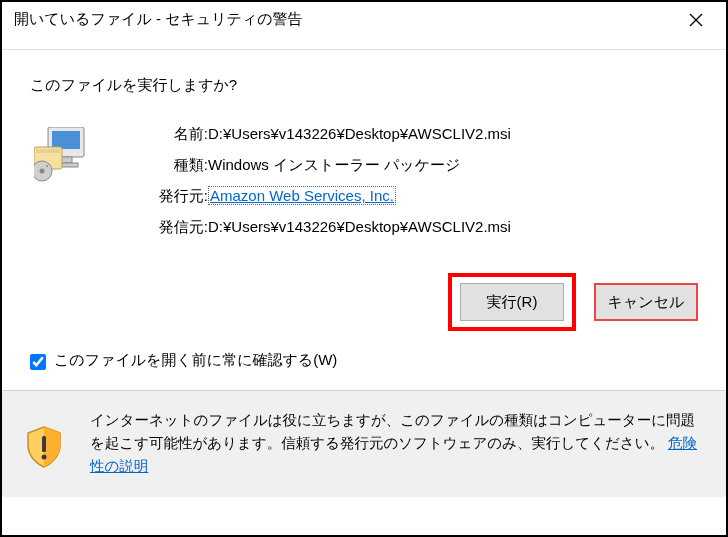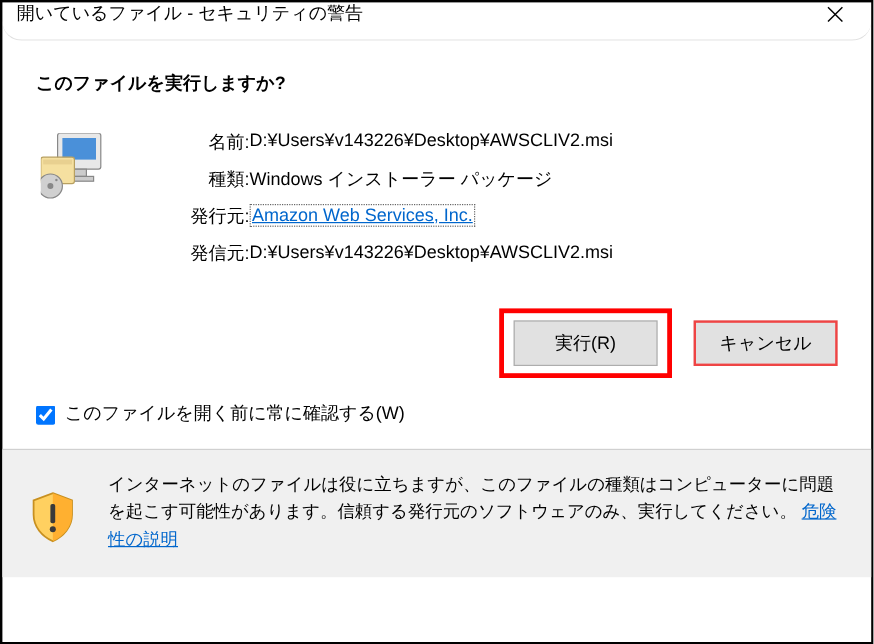--- a/index.html
+++ b/index.html
@@ -17,26 +17,25 @@
     }
     .window {
       width: 728px;
       height: 537px;
       border: 2px solid #000;
       background: #fff;
       display: flex;
       flex-direction: column;
     }
     .titlebar {
-      height: 32px;
+      height: 48px;
       display: flex;
       align-items: center;
       padding: 0 8px 12px 12px;
       border-bottom: 1px solid #e0e0e0;
-      border-radius: 19px;
     }
     .titlebar-title {
       flex: 1;
       font-size: 15px;
       color: #000;
     }
     .close-btn {
       width: 44px;
       height: 34px;
       display: flex;
@@ -49,21 +48,21 @@
     .content {
       flex: 1;
       display: flex;
       flex-direction: column;
     }
     .upper {
       padding: 26px 28px 0 28px;
     }
     .question {
       font-size: 15px;
-      font-weight: bold;
+      font-weight: normal;
       color: #000;
       margin-bottom: 30px;
     }
     .file-row {
       display: flex;
     }
     .file-icon-col {
       width: 100px;
       padding-left: 4px;
     }
@@ -99,21 +98,21 @@
       padding: 0 1px;
     }
     .button-row {
       display: flex;
       justify-content: flex-end;
       gap: 12px;
       margin-top: 34px;
       padding-right: 0;
     }
     .btn {
-      width: 120px;
+      width: 104px;
       height: 38px;
       font-size: 15px;
       background: #e1e1e1;
       border: 1px solid #adadad;
       cursor: pointer;
       font-family: inherit;
     }
     .btn-run-wrap {
       border: 4px solid #ff0000;
       padding: 6px 8px;

